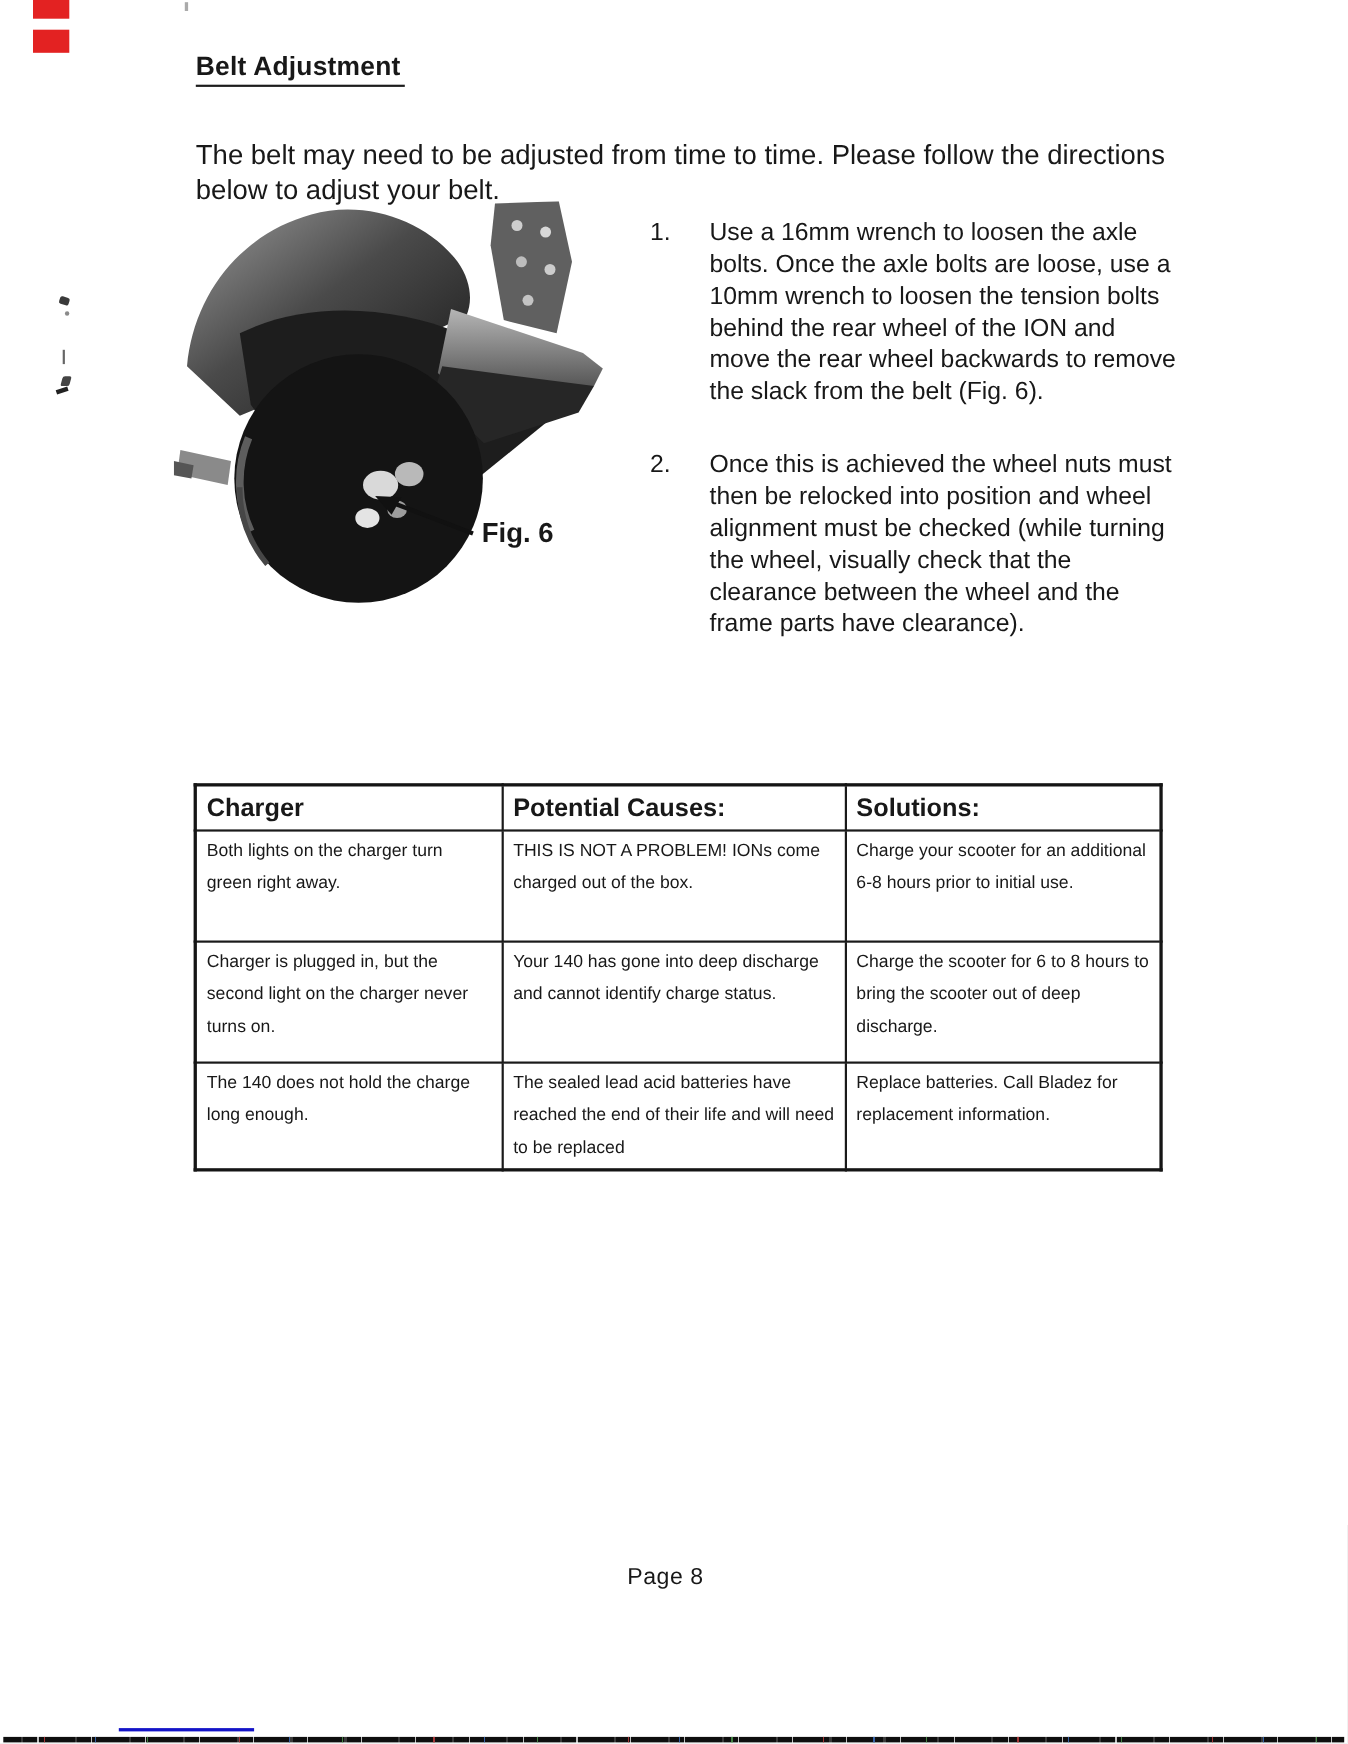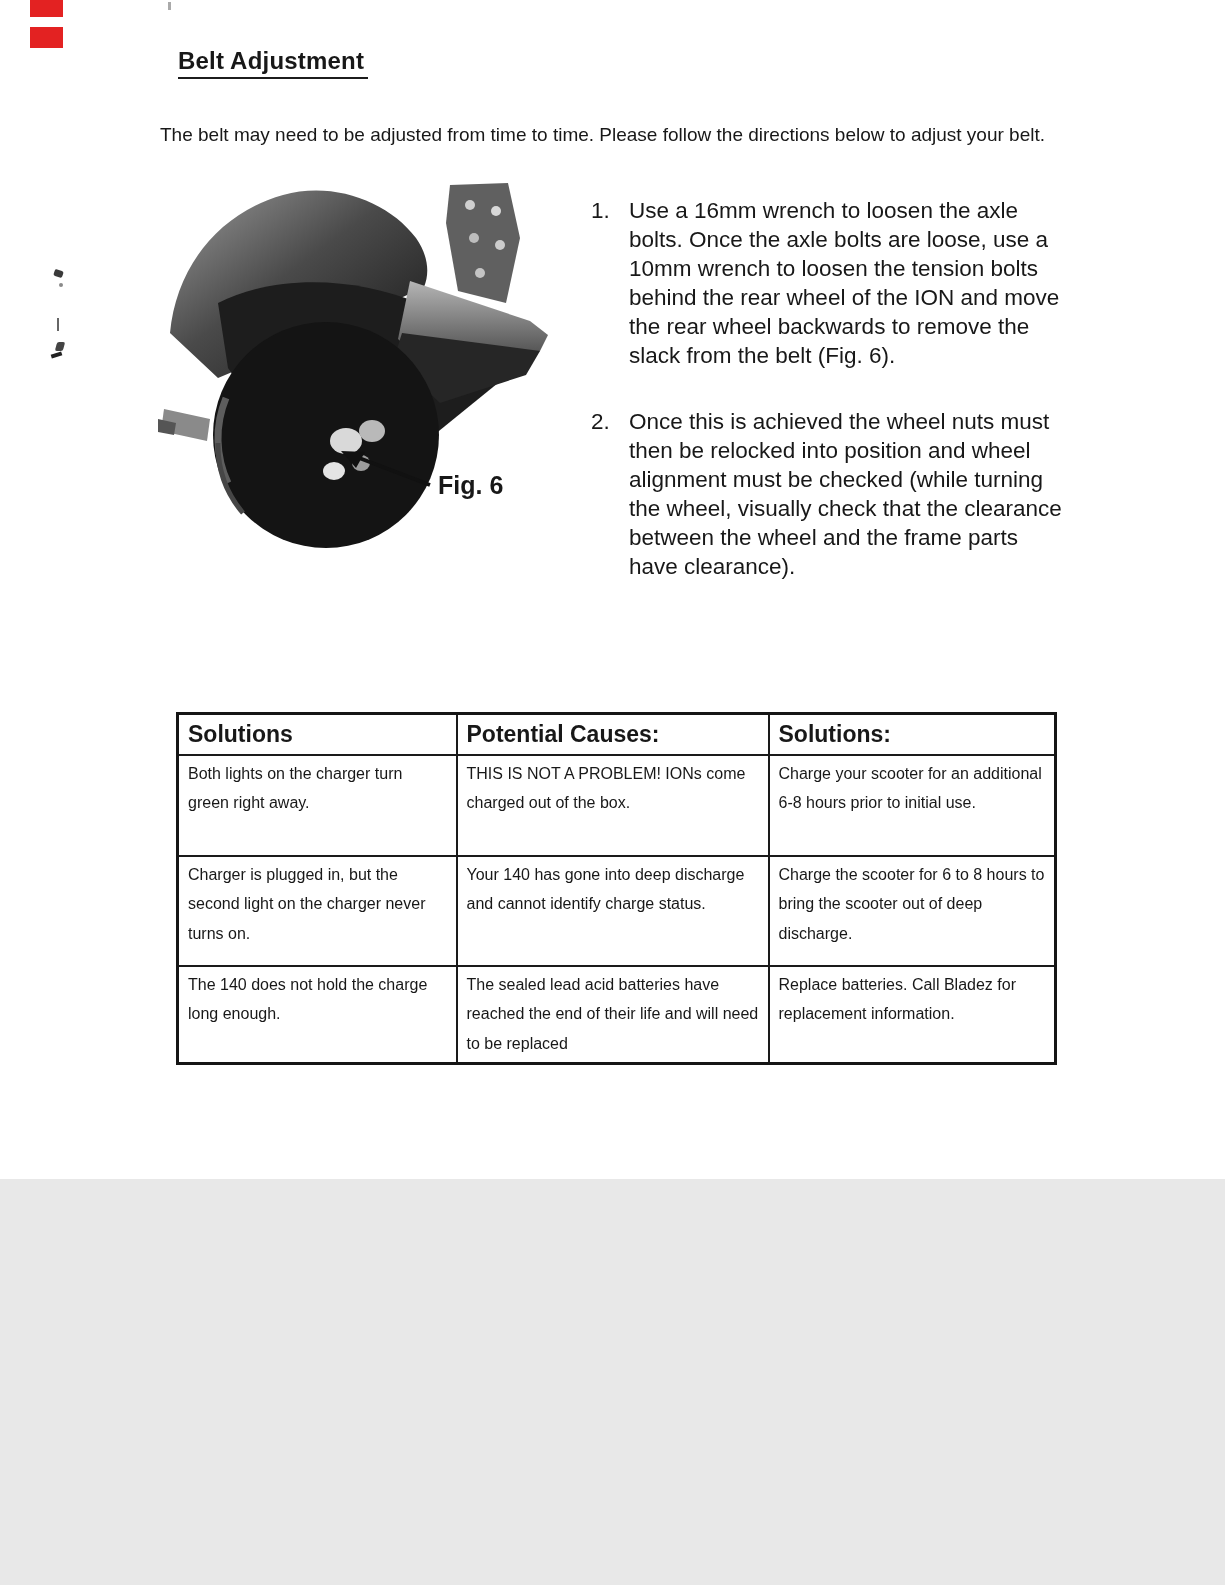--- a/index.html
+++ b/index.html
@@ -1,49 +1,49 @@
 <!DOCTYPE html>
 <html><head>
 <meta charset="utf-8">
 <style>
   html,body{margin:0;padding:0;background:#e8e8e8;}
   .page{
-    position:relative;width:1225px;height:1179px;background:#ffffff;
+    position:relative;width:1225px;height:1585px;background:#ffffff;
     font-family:"Liberation Sans", sans-serif;color:#181818;overflow:hidden;
   }
   
   .red-mark{position:absolute;background:#e32222;}
   .red-mark.m1{left:30px;top:0;width:33px;height:17px;}
   .red-mark.m2{left:30px;top:27px;width:33px;height:21px;}
   .speck{position:absolute;background:#3a3a3a;}
   .speck.s0{left:168px;top:2px;width:3px;height:8px;background:#aaa;}
   .speck.s1{left:54px;top:270px;width:9px;height:7px;border-radius:2px;transform:rotate(18deg);}
   .speck.s2{left:59px;top:283px;width:4px;height:4px;background:#8a8a8a;border-radius:50%;}
   .speck.s3{left:57px;top:318px;width:2px;height:13px;background:#666;}
   .speck.s4{left:56px;top:342px;width:8px;height:9px;transform:skewX(-15deg);background:#444;border-radius:2px;}
   .speck.s5{left:51px;top:353px;width:11px;height:4px;transform:rotate(-18deg);background:#222;}
   
   .h-belt{
     position:absolute;left:178px;top:47px;font-size:24px;font-weight:bold;
     border-bottom:2px solid #1c1c1c;padding:0 4px 2px 0;letter-spacing:0.2px;
   }
-  .p-intro1{position:absolute;left:160px;top:100px;width:905px;font-size:19px;line-height:32px;}
+  .p-intro1{position:absolute;left:178px;top:100px;width:905px;font-size:25px;line-height:32px;}
   .h-ts{
     position:absolute;left:170px;top:582px;font-size:26px;font-weight:bold;
     border-bottom:3px solid #1c1c1c;padding:0 5px 2px 0;letter-spacing:0.2px;
   }
   .p-intro2{position:absolute;left:170px;top:640px;width:915px;font-size:22.5px;line-height:32px;}
   
   .figure{position:absolute;left:158px;top:183px;width:392px;height:370px;text-align:right;}
   .fig-caption{position:absolute;left:280px;top:288px;font-size:25px;font-weight:bold;}
   
   .steps{position:absolute;left:591px;top:196px;width:478px;}
   .step{display:flex;gap:9px;font-size:22.5px;line-height:29px;margin-bottom:37px;}
   .step-num{flex:none;width:29px;}
-  .step-text{flex:1;}
+  .step-text{flex:1;margin-left:16px;}
   
   table.ts{
     position:absolute;left:176px;top:712px;width:878px;
     border-collapse:collapse;table-layout:fixed;
     border:3px solid #151515;
   }
   table.ts th, table.ts td{
     border:2px solid #1a1a1a;vertical-align:top;text-align:left;
     padding:3px 9px 4px 9px;font-size:16px;line-height:29.5px;
   }
@@ -139,21 +139,21 @@
 
 
   <table class="ts">
     <colgroup>
         <col class="c1">
         <col class="c2">
         <col class="c3">
       </colgroup>
     <tbody>
         <tr class="hr">
-      <th>Solutions</th>
+      <th>Charger</th>
       <th>Potential Causes:</th>
       <th>Solutions:</th>
     </tr>
     <tr class="r0">
       <td>Both lights on the charger turn green right away.</td>
       <td>THIS IS NOT A PROBLEM! IONs come charged out of the box.</td>
       <td>Charge your scooter for an additional 6-8 hours prior to initial use.</td>
     </tr>
     <tr class="r1">
       <td>Charger is plugged in, but the second light on the charger never turns on.</td>

